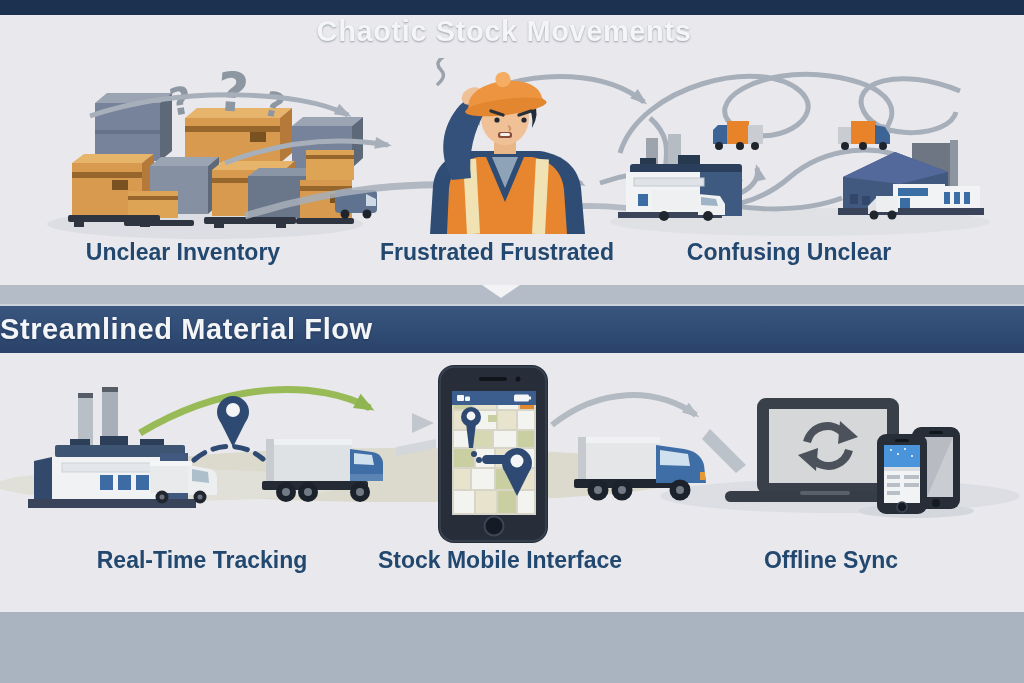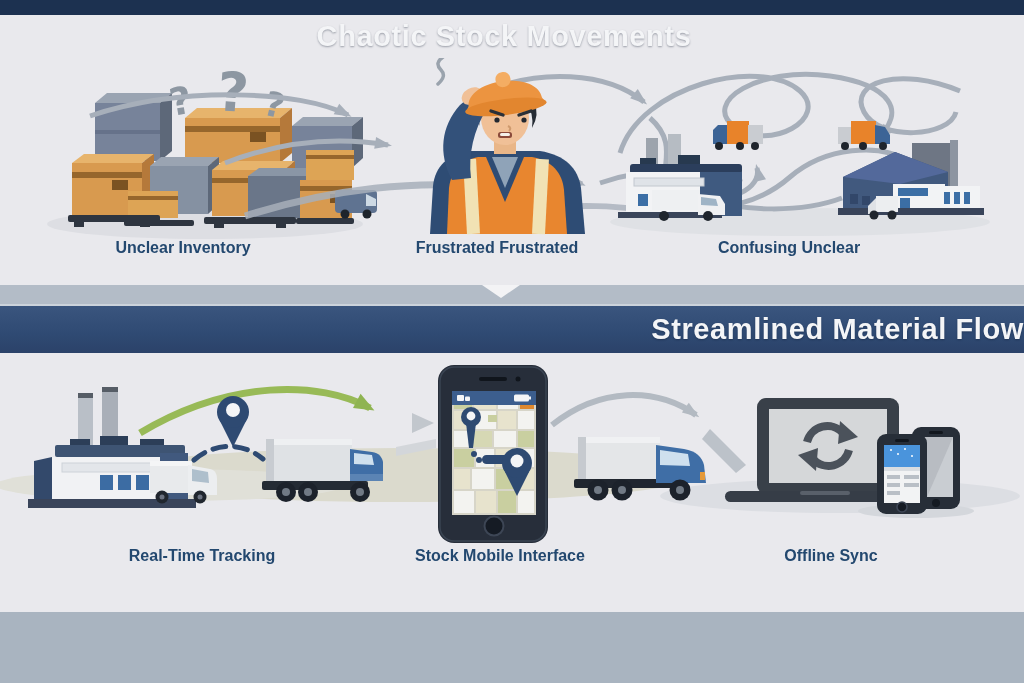--- a/index.html
+++ b/index.html
@@ -7,46 +7,46 @@
     position:relative;width:1024px;height:683px;overflow:hidden;
     font-family:"Liberation Sans",sans-serif;background:#e9e9ed;
     margin:0 auto;
   }
   .abs{position:absolute;}
   
   #top-strip{left:0;top:0;width:1024px;height:15px;background:#1c3150;}
   #banner-chaotic{
     left:0;top:15px;width:1008px;height:43px;
     background:linear-gradient(180deg,#4d6084 0%,#46597c 55%,#3f52745 100%),#46597c;
-    display:flex;align-items:center;justify-content:center;
+    display:flex;align-items:flex-start;justify-content:center;
   }
   #transition-strip{left:0;top:285px;width:1024px;height:19px;background:#b3bcc7;}
   #transition-arrow{
     left:482px;top:285px;width:0;height:0;
     border-left:19px solid transparent;border-right:19px solid transparent;
     border-top:13px solid #f3f3f5;
   }
   #banner-streamlined{
     left:0;top:304px;width:1024px;height:49px;
     background:linear-gradient(180deg,#3a557e 0%,#2f4a73 60%,#2b4269 100%);
     border-top:2px solid #ccd3db;box-sizing:border-box;
-    display:flex;align-items:center;justify-content:flex-end;
+    display:flex;align-items:center;justify-content:flex-start;
   }
   #bottom-bar{left:0;top:612px;width:1024px;height:71px;background:#a9b4c0;}
   .panel{background:#e9e9ed;}
   #panel-chaotic{left:0;top:58px;width:1024px;height:227px;}
   #panel-streamlined{left:0;top:353px;width:1024px;height:259px;}
   
   .banner-title{
     color:#f4f5f7;font-size:29px;font-weight:bold;letter-spacing:.6px;
     text-shadow:0 1px 2px rgba(10,20,40,.35);white-space:nowrap;
   }
   .scene-label{
     position:absolute;transform:translateX(-50%);
-    color:#23486f;font-size:16px;font-weight:bold;white-space:nowrap;
+    color:#23486f;font-size:23px;font-weight:bold;white-space:nowrap;
   }
   svg{display:block;}
 </style>
 </head>
 <body>
 
 <div id="stage">
 
   <div id="top-strip" class="abs"></div>
 

